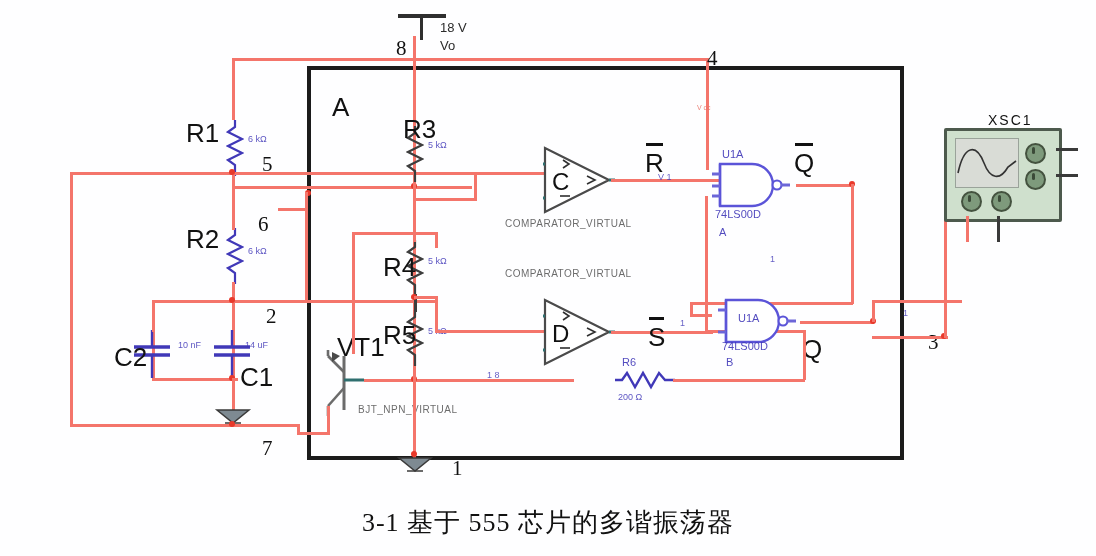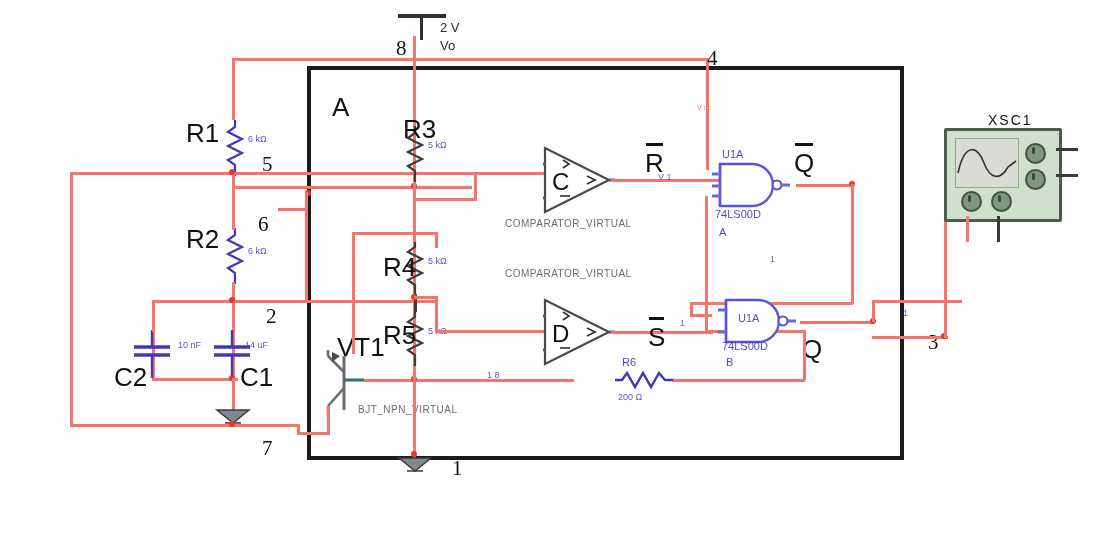--- a/index.html
+++ b/index.html
@@ -56,21 +56,21 @@
 </head>
 <body>
 
 <div id="stage">
 
   <div id="chipbox" style="left:307px;top:66px;width:589px;height:386px;"></div>
   <div class="bigid" style="left:332px;top:92px;">A</div>
 
   <div class="wk h" style="left:398px;top:14px;width:48px;height:4px;"></div>
   <div class="wk v" style="left:420px;top:16px;height:24px;"></div>
-  <div class="supply" style="left:440px;top:20px;">2 V</div>
+  <div class="supply" style="left:440px;top:20px;">18 V</div>
   <div class="supply" style="left:440px;top:38px;">Vo</div>
 
   <div class="wr v" style="left:413px;top:36px;height:345px;"></div>
 
   <div class="wr h" style="left:232px;top:58px;width:476px;"></div>
 
   <div class="wr v" style="left:232px;top:58px;height:62px;"></div>
 
   <div class="wr v" style="left:706px;top:58px;height:112px;"></div>
   <div class="netlbl" style="left:697px;top:104px;">V cc</div>
@@ -124,21 +124,21 @@
   <div class="wr h" style="left:152px;top:378px;width:86px;"></div>
 
   <div class="cap" style="left:130px;top:330px;">
     <svg width="44" height="48" viewBox="0 0 44 48">
       <line x1="22" y1="0" x2="22" y2="16" stroke="#4038b8" stroke-width="2.4"></line>
       <line x1="4" y1="17" x2="40" y2="17" stroke="#4038b8" stroke-width="3.4"></line>
       <line x1="4" y1="25" x2="40" y2="25" stroke="#4038b8" stroke-width="3.4"></line>
       <line x1="22" y1="26" x2="22" y2="48" stroke="#4038b8" stroke-width="2.4"></line>
     </svg>
   </div>
-  <div class="bigid" style="left:114px;top:362px;">C2</div>
+  <div class="bigid" style="left:114px;top:342px;">C2</div>
   <div class="valtxt" style="left:178px;top:340px;">10 nF</div>
   <div class="wr v" style="left:152px;top:300px;height:32px;"></div>
 
   <div class="cap" style="left:210px;top:330px;">
     <svg width="44" height="48" viewBox="0 0 44 48">
       <line x1="22" y1="0" x2="22" y2="16" stroke="#4038b8" stroke-width="2.4"></line>
       <line x1="4" y1="17" x2="40" y2="17" stroke="#4038b8" stroke-width="3.4"></line>
       <line x1="4" y1="25" x2="40" y2="25" stroke="#4038b8" stroke-width="3.4"></line>
       <line x1="22" y1="26" x2="22" y2="48" stroke="#4038b8" stroke-width="2.4"></line>
     </svg>
@@ -346,14 +346,15 @@
     <div class="knob" style="left:44px;top:60px;"></div>
     <div class="knob" style="left:78px;top:12px;"></div>
     <div class="knob" style="left:78px;top:38px;"></div>
   </div>
 
   <div class="wk h" style="left:1056px;top:148px;width:22px;background:#3a3a3a;"></div>
   <div class="wk h" style="left:1056px;top:174px;width:22px;background:#3a3a3a;"></div>
   <div class="wk v" style="left:997px;top:216px;height:26px;background:#3a3a3a;"></div>
   <div class="wr v" style="left:966px;top:216px;height:26px;"></div>
 
+  <div id="caption" style="top:505px;">3-1  基于 555 芯片的多谐振荡器</div>
 
 </div>
 
 </body></html>

